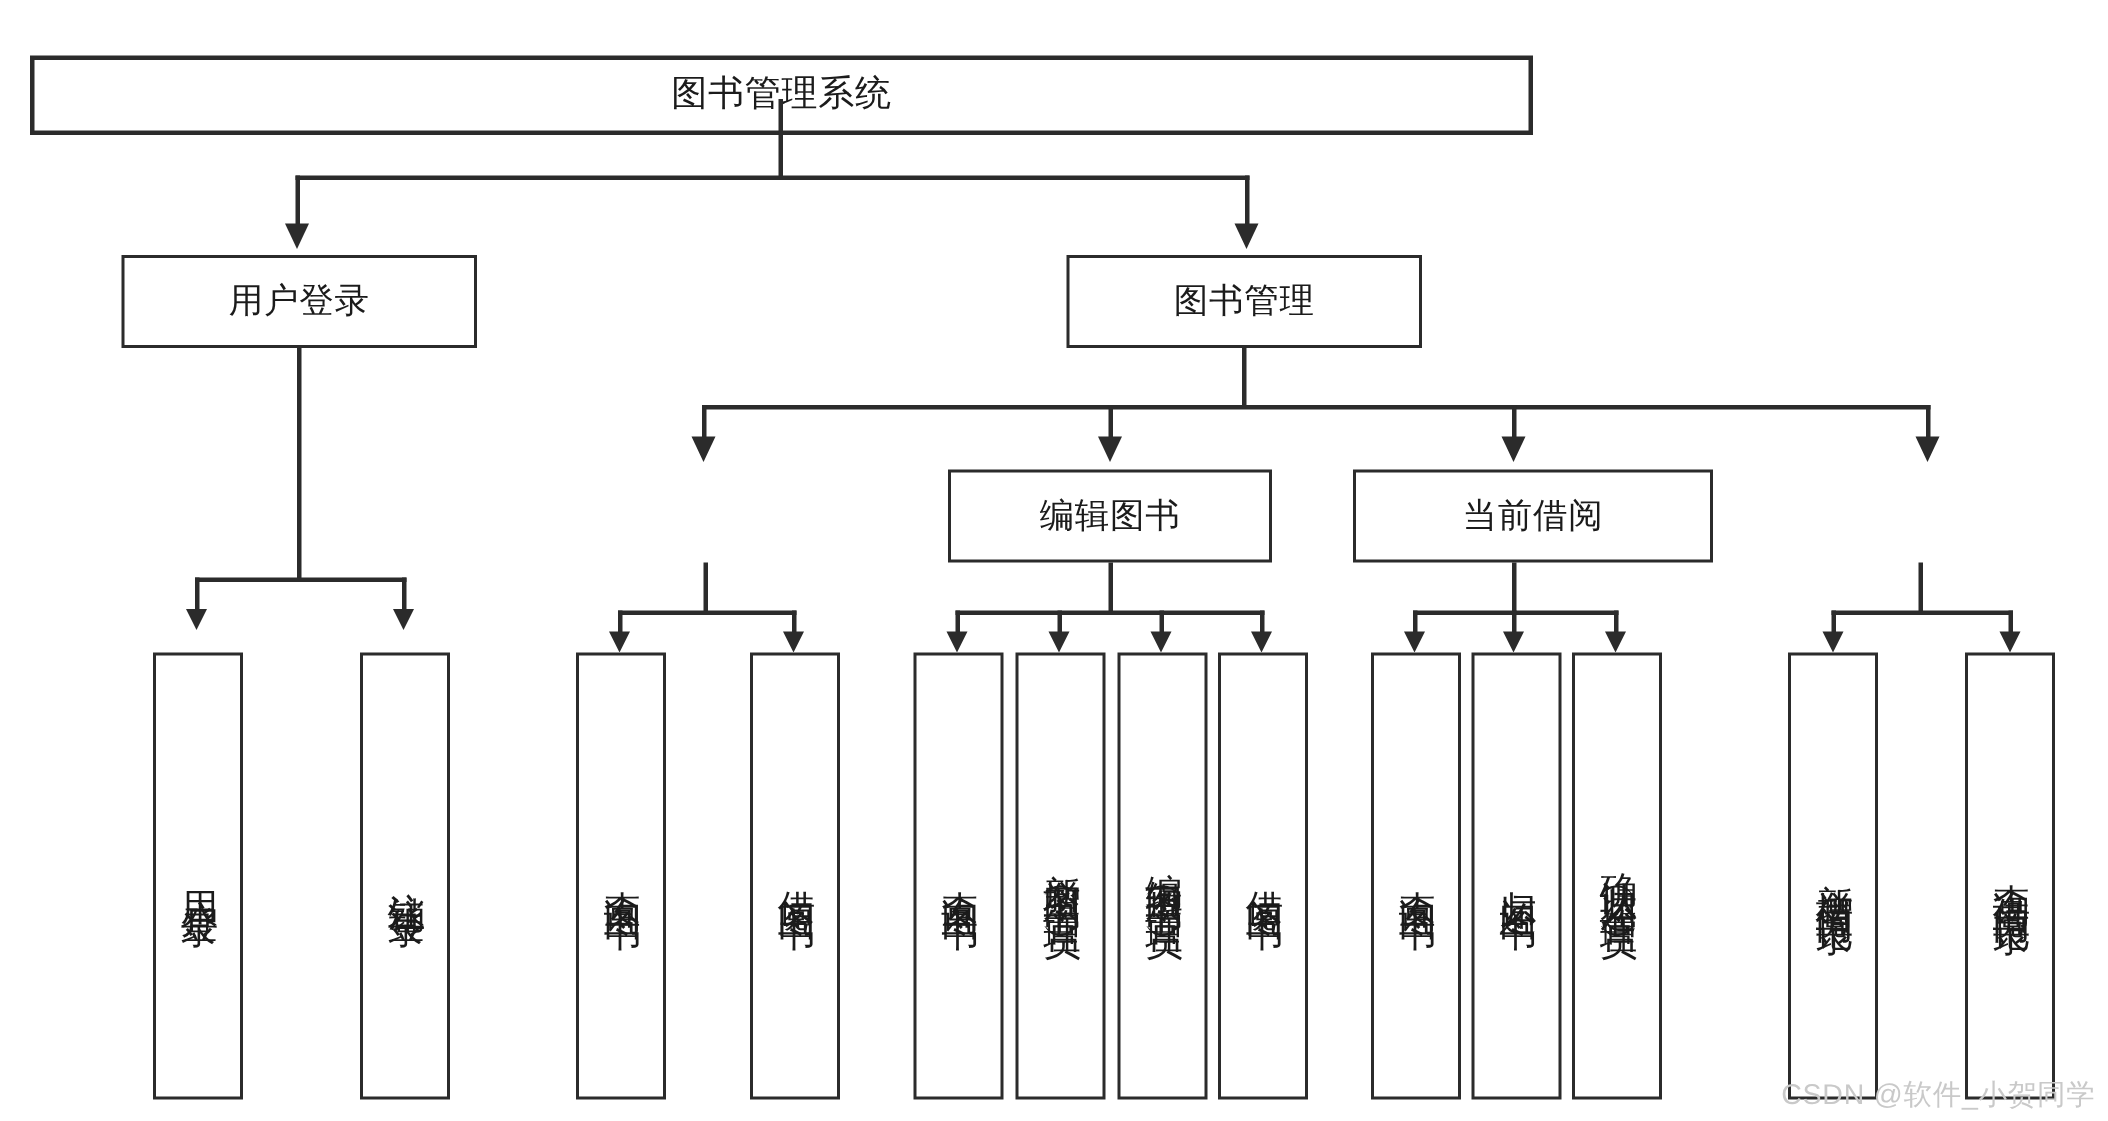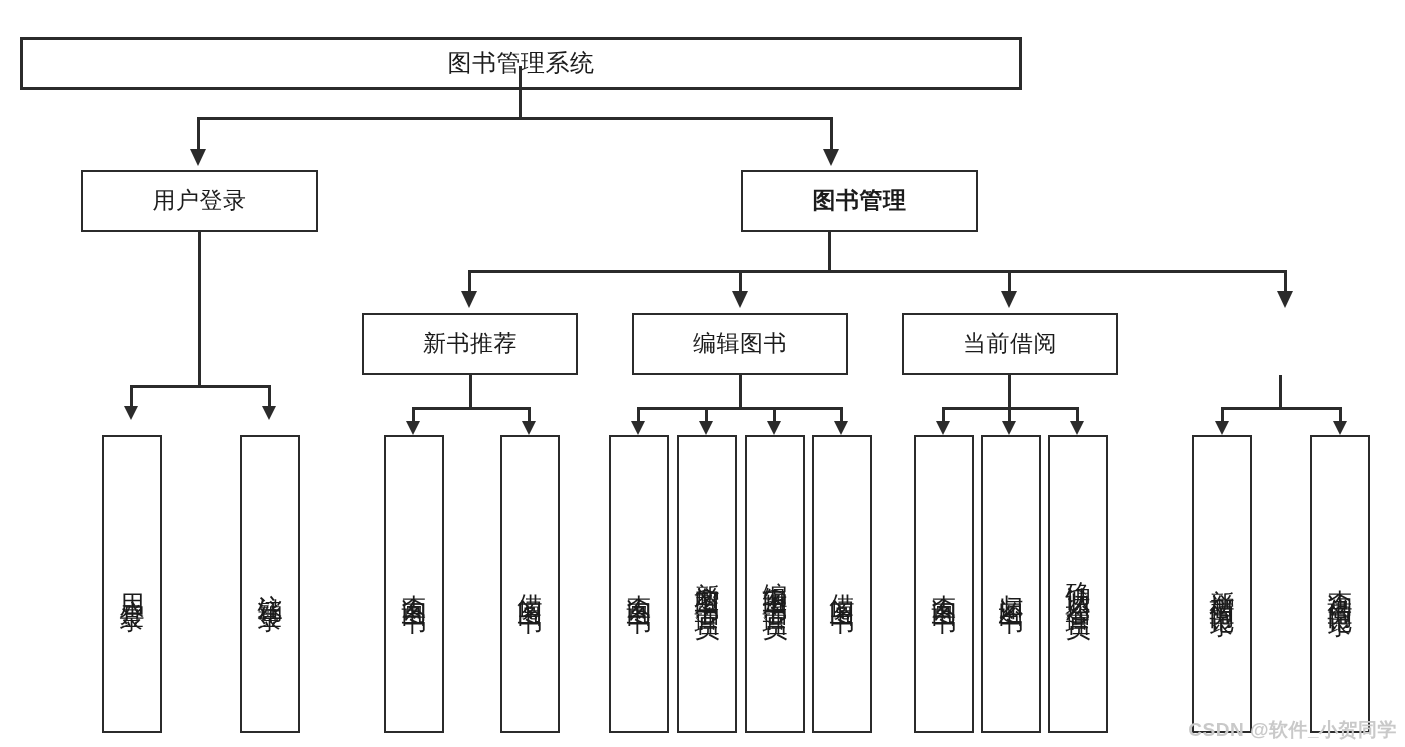--- a/index.html
+++ b/index.html
@@ -86,21 +86,20 @@
   
   #watermark {
     position: absolute;
     right: 8px;
     bottom: 4px;
     font-size: 19px;
     color: #c9c9c9;
     letter-spacing: 0.5px;
     white-space: nowrap;
     user-select: none;
-    font-weight: bold;
   }
 </style>
 </head>
 <body>
 
 <div id="canvas">
 
   <div class="node level1 horiz" style="left:20px; top:13px; width:1002px; height:53px;">
     <span class="node-label">图书管理系统</span>
   </div>
@@ -112,21 +111,21 @@
   <div class="edge v" style="left:197px; top:117px; width:3px; height:34px;"></div>
   <div class="arrow" style="left:190px; top:149px;"></div>
 
   <div class="edge v" style="left:830px; top:117px; width:3px; height:34px;"></div>
   <div class="arrow" style="left:823px; top:149px;"></div>
 
   <div class="node horiz" style="left:81px; top:170px; width:237px; height:62px;">
     <span class="node-label">用户登录</span>
   </div>
 
-  <div class="node horiz" style="left:741px; top:170px; width:237px; height:62px;font-weight:bold;">
+  <div class="node horiz" style="left:711px; top:170px; width:237px; height:62px;">
     <span class="node-label">图书管理</span>
   </div>
 
   <div class="edge v" style="left:198px; top:232px; width:3px; height:155px;"></div>
   <div class="edge h" style="left:130px; top:385px; width:141px; height:3px;"></div>
   <div class="edge v" style="left:130px; top:385px; width:3px; height:22px;"></div>
   <div class="arrow small" style="left:124px; top:406px;"></div>
   <div class="edge v" style="left:268px; top:385px; width:3px; height:22px;"></div>
   <div class="arrow small" style="left:262px; top:406px;"></div>
 
@@ -134,27 +133,24 @@
   <div class="edge h" style="left:468px; top:270px; width:819px; height:3px;"></div>
   <div class="edge v" style="left:468px; top:270px; width:3px; height:22px;"></div>
   <div class="arrow" style="left:461px; top:291px;"></div>
   <div class="edge v" style="left:739px; top:270px; width:3px; height:22px;"></div>
   <div class="arrow" style="left:732px; top:291px;"></div>
   <div class="edge v" style="left:1008px; top:270px; width:3px; height:22px;"></div>
   <div class="arrow" style="left:1001px; top:291px;"></div>
   <div class="edge v" style="left:1284px; top:270px; width:3px; height:22px;"></div>
   <div class="arrow" style="left:1277px; top:291px;"></div>
 
-  <div class="node horiz" style="left:362px; top:313px; width:216px; height:62px;">
-    <span class="node-label">新书推荐</span>
-  </div>
   <div class="node horiz" style="left:632px; top:313px; width:216px; height:62px;">
     <span class="node-label">编辑图书</span>
   </div>
-  <div class="node horiz" style="left:902px; top:313px; width:216px; height:62px;">
+  <div class="node horiz" style="left:902px; top:313px; width:240px; height:62px;">
     <span class="node-label">当前借阅</span>
   </div>
 
   <div class="edge v" style="left:469px; top:375px; width:3px; height:34px;"></div>
   <div class="edge h" style="left:412px; top:407px; width:119px; height:3px;"></div>
   <div class="edge v" style="left:412px; top:407px; width:3px; height:16px;"></div>
   <div class="arrow small" style="left:406px; top:421px;"></div>
   <div class="edge v" style="left:528px; top:407px; width:3px; height:16px;"></div>
   <div class="arrow small" style="left:522px; top:421px;"></div>
 

